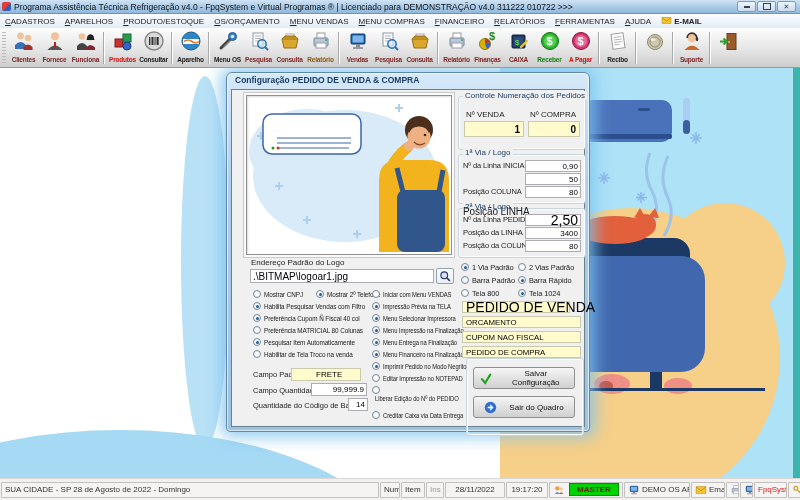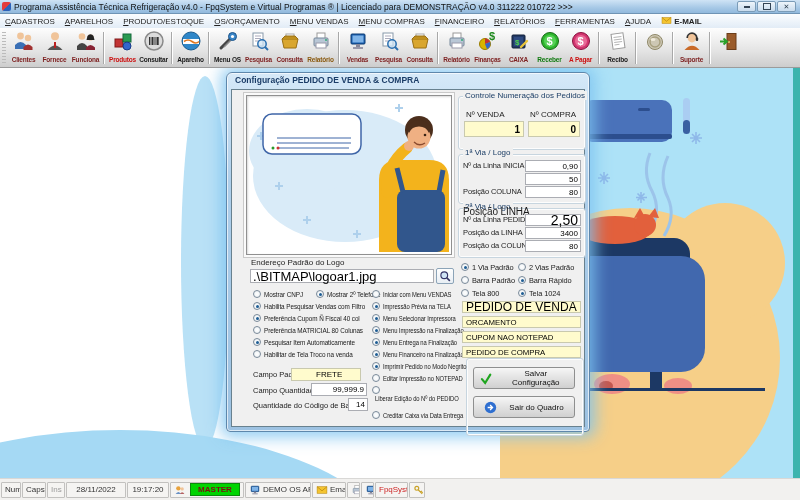--- a/index.html
+++ b/index.html
@@ -28,21 +28,21 @@
   #scene{position:absolute;left:500px;top:0;width:293px;height:410px;background:#ade2f7;}
   #tealstrip{position:absolute;left:793px;top:0;width:7px;height:410px;background:#3cb4ae;}
   
   #dialog{position:absolute;left:226px;top:4px;width:364px;height:360px;background:linear-gradient(180deg,#d6e9f8,#aecfeb 30%,#9dc2e2);border:1px solid #5e87ab;border-radius:6px 6px 4px 4px;box-shadow:0 0 16px 5px rgba(125,195,240,.85), inset 0 0 0 1px rgba(255,255,255,.65);box-sizing:border-box;}
   #dlg-title{position:absolute;left:8px;top:2px;font-size:8.5px;font-weight:600;color:#1b3d68;white-space:nowrap;}
   #dlg-body{position:absolute;left:4px;top:16px;right:4px;bottom:4px;background:#f0f0f0;border:1px solid #68818f;}
   .abs{position:absolute;}
   .lbl{font-size:8px;color:#1c1c1c;white-space:nowrap;}
   .cap{font-size:8px;color:#1c3e66;background:#f0f0f0;padding:0 2px;white-space:nowrap;}
   .gb{border:1px solid #c7d5df;border-radius:3px;box-shadow:inset 0 0 0 1px #fdfdfd;}
-  .tf{background:#fff;border:1px solid #abadb3;font-size:13px;box-sizing:border-box;padding:0 2px;display:flex;align-items:center;}
+  .tf{background:#fff;border:1px solid #abadb3;font-size:10px;box-sizing:border-box;padding:0 2px;display:flex;align-items:center;}
   .tf.num{justify-content:flex-end;}
   .yf{background:#fffbcd;border:1px solid #c9c9ae;font-size:8px;box-sizing:border-box;padding:0 3px;display:flex;align-items:center;white-space:nowrap;}
   .yf.big{font-size:10px;font-weight:bold;justify-content:flex-end;}
   .opt{position:absolute;display:flex;align-items:flex-start;}
   .rad{width:8px;height:8px;border-radius:50%;border:1px solid #7a8a99;background:radial-gradient(#fff,#e8eef2);box-sizing:border-box;flex:none;position:relative;}
   .rad.on::after{content:"";position:absolute;left:1.5px;top:1.5px;width:3px;height:3px;border-radius:50%;background:#1e5d94;}
   .olab{font-size:7.5px;color:#1a1a1a;white-space:nowrap;margin-left:3px;letter-spacing:-.1px;transform-origin:left top;}
   .btn7{background:linear-gradient(#f6f6f6,#e4e4e4 45%,#d0d0d0);border:1px solid #8e8f8f;border-radius:3px;font-size:8.5px;color:#111;display:flex;align-items:center;justify-content:center;gap:12px;box-sizing:border-box;cursor:pointer;font-family:"Liberation Sans",sans-serif;}
   .sbtn{background:linear-gradient(#fefefe,#e8eef4);border:1px solid #8ca4b8;border-radius:2px;display:flex;align-items:center;justify-content:center;box-sizing:border-box;cursor:pointer;}
   #imgbox{background:#fff;border:1px solid #909090;box-shadow:0 0 0 2px #fafafa,0 0 0 3px #c9c9c9, inset 1px 1px 2px rgba(0,0,0,.15);}
@@ -524,34 +524,37 @@
             <span class="olab" style="transform: scaleX(0.95); font-size: 7.8px;">Barra Rápido</span>
           </div>
           <div class="opt" style="left: 229px; top: 199px;">
             <span class="rad"></span>
             <span class="olab" style="transform: scaleX(0.95); font-size: 7.8px;">Tela 800</span>
           </div>
           <div class="opt" style="left: 286px; top: 199px;">
             <span class="rad on"></span>
             <span class="olab" style="transform: scaleX(0.95); font-size: 7.8px;">Tela 1024</span>
           </div>
-          <div class="abs yf" style="left: 230px; top: 211px; width: 119px; height: 12px; font-size: 12px;">PEDIDO DE VENDA</div>
+          <div class="abs yf" style="left: 230px; top: 211px; width: 108px; height: 12px; font-size: 14px;">PEDIDO DE VENDA</div>
           <div class="abs yf" style="left: 230px; top: 226px; width: 119px; height: 12px; font-size: 7.8px;">ORCAMENTO</div>
-          <div class="abs yf" style="left: 230px; top: 241px; width: 119px; height: 12px; font-size: 7.8px;">CUPOM NAO NOTEPAD</div>
+          <div class="abs yf" style="left: 230px; top: 241px; width: 119px; height: 12px; font-size: 7.8px;">CUPOM NAO FISCAL</div>
           <div class="abs yf" style="left: 230px; top: 256px; width: 119px; height: 12px; font-size: 7.8px;">PEDIDO DE COMPRA</div>
         </div>
     </div>
   </div>
 
   <div id="statusbar">
+      <div class="sseg" style="width: 378px;">
+        <span>SUA CIDADE - SP 28 de Agosto de 2022 - Domingo</span>
+      </div>
       <div class="sseg" style="width: 20px;">
         <span>Num</span>
       </div>
       <div class="sseg" style="width: 24px;">
-        <span>Caps</span>
+        <span>Item</span>
       </div>
       <div class="sseg" style="width: 18px;">
         <span style="color:#9a9a9a">Ins</span>
       </div>
       <div class="sseg" style="width: 60px;">
         <span style="margin:0 auto">28/11/2022</span>
       </div>
       <div class="sseg" style="width: 42px;">
         <span style="margin:0 auto">19:17:20</span>
       </div>

